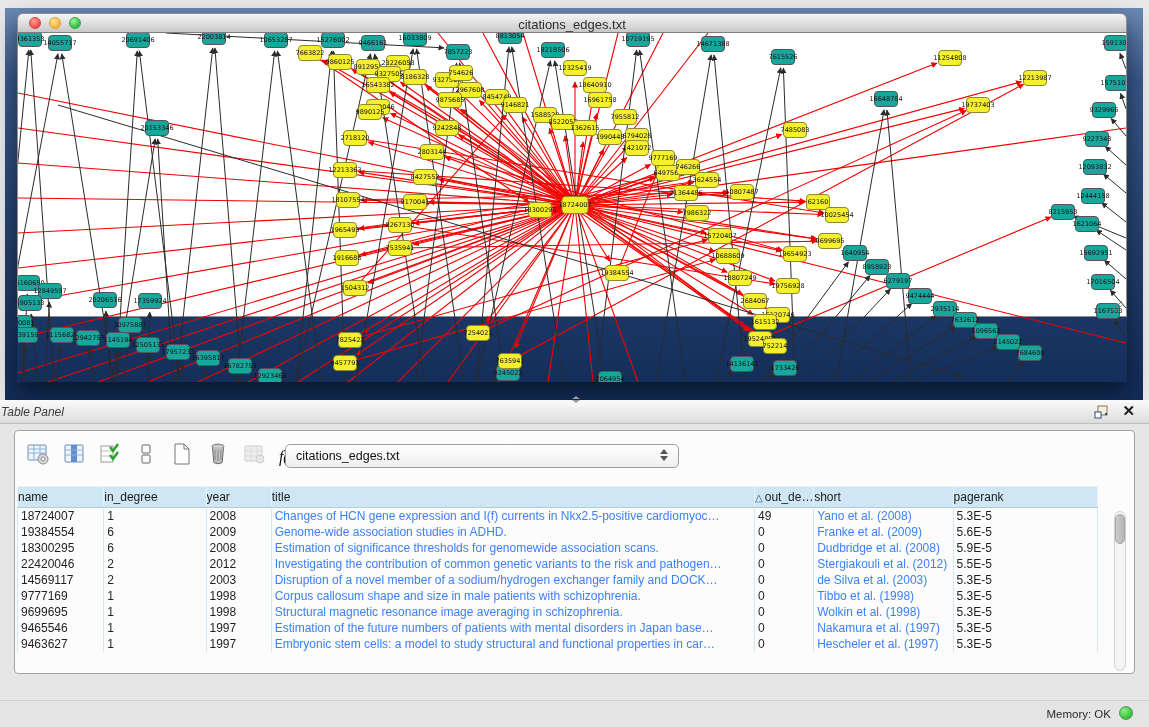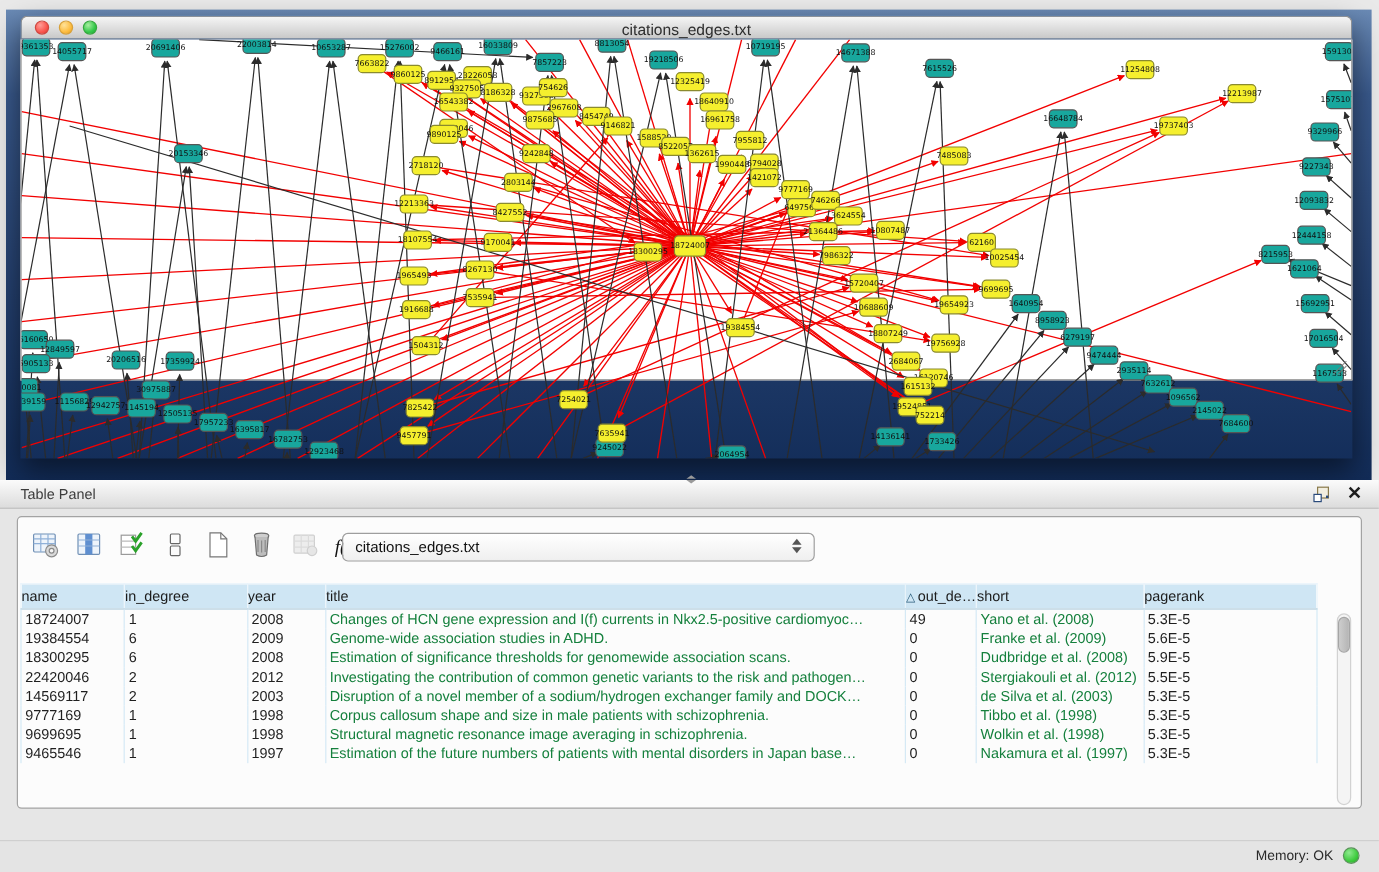--- a/index.html
+++ b/index.html
@@ -23,21 +23,21 @@
   #win-title { width:100%; text-align:center; top:3px; font-size:13px; color:#2e2e2e; }
   #graph-canvas { left:0; top:20px; width:1110px; height:284px; background:#ffffff;
     border:1px solid #8f8f8f; border-top:none; }
   #graph-svg { width:1108px; height:349px; display:block; }
   #resize-grip { right:3px; bottom:3px; width:13px; height:13px; opacity:.8; }
 
   
   #table-panel { left:0; top:400px; width:1149px; height:327px; background:#e6e6e6; }
   #panel-header { left:0; top:0; width:1149px; height:24px;
     background:linear-gradient(180deg,#fbfbfb,#dcdcdc); border-bottom:1px solid #bdbdbd; }
-  #panel-title { left:17px; top:5px; font-size:12px; color:#3c3c3c; }
+  #panel-title { left:1px; top:5px; font-size:12px; color:#3c3c3c;font-style:italic; }
   #float-btn { right:40px; top:4px; width:16px; height:16px; cursor:default; }
   #close-btn { right:14px; top:2px; font-size:15px; font-weight:bold; color:#1d1d1d; cursor:default; }
   #split-grip { left:571px; top:-4px; width:10px; height:7px; }
   #split-grip i { display:block; width:0; height:0; margin:0 auto;
     border-left:4px solid transparent; border-right:4px solid transparent; }
   #split-grip .up { border-bottom:3px solid #9a9a9a; margin-bottom:1px; }
   #split-grip .dn { border-top:3px solid #9a9a9a; }
 
   #panel-body { left:14px; top:30px; width:1121px; height:244px; background:#fcfcfc;
     border:1px solid #a3a3a3; border-radius:4px; overflow:hidden; }
@@ -56,21 +56,21 @@
   #dd-stepper .t { width:0; height:0; border-left:4px solid transparent; border-right:4px solid transparent; margin:2px auto; }
   #dd-stepper .t.up { border-bottom:5px solid #555; }
   #dd-stepper .t.dn { border-top:5px solid #555; }
 
   #grid { left:2px; top:55px; width:1092px; }
   table { border-collapse:collapse; table-layout:fixed; width:1081px; }
   th { height:21px; background:#cfe6f4; border:1px solid #e8f3fa; border-bottom:1px solid #aeccdd;
     font-size:12px; font-weight:normal; color:#1c1c1c; text-align:left; overflow:hidden; white-space:nowrap; }
   td { height:16px; font-size:12px; color:#1f1f1f; border-left:1px solid #d5e9f5; border-right:1px solid #d5e9f5;
     padding:0 3px; overflow:hidden; white-space:nowrap; }
-  td.str { color:#15803d; }
+  td.str { color:#3b82f6; }
   .sort-glyph { color:#2d5f7d; font-size:10px; margin-right:2px; }
   #vscroll { right:8px; top:80px; width:12px; height:160px; background:#f4f4f4;
     border:1px solid #d2d2d2; border-radius:6px; }
   #vthumb { left:0px; top:2px; width:10px; height:30px; border-radius:5px;
     background:linear-gradient(90deg,#cdcdcd,#b5b5b5); border:1px solid #a5a5a5; }
 
   
   #status-bar { left:0; top:700px; width:1149px; height:27px; background:#e4e4e4; border-top:1px solid #cfcfcf;text-align:right; }
   #memory-label { right:38px; top:7px; font-size:11.5px; color:#2b2b2b; }
   #memory-dot { right:16px; top:5px; width:14px; height:14px; border-radius:50%;
@@ -933,20 +933,29 @@
             </tr>
             <tr>
               <td>9465546</td>
               <td>1</td>
               <td>1997</td>
               <td class="str">Estimation of the future numbers of patients with mental disorders in Japan base…</td>
               <td>0</td>
               <td class="str">Nakamura et al. (1997)</td>
               <td>5.3E-5</td>
             </tr>
+            <tr>
+              <td>9463627</td>
+              <td>1</td>
+              <td>1997</td>
+              <td class="str">Embryonic stem cells: a model to study structural and functional properties in car…</td>
+              <td>0</td>
+              <td class="str">Hescheler et al. (1997)</td>
+              <td>5.3E-5</td>
+            </tr>
           </tbody>
       </table>
     </div>
     <div id="vscroll" class="abs">
       <div id="vthumb" class="abs"></div>
     </div>
 
   </div>
 </div>
 

